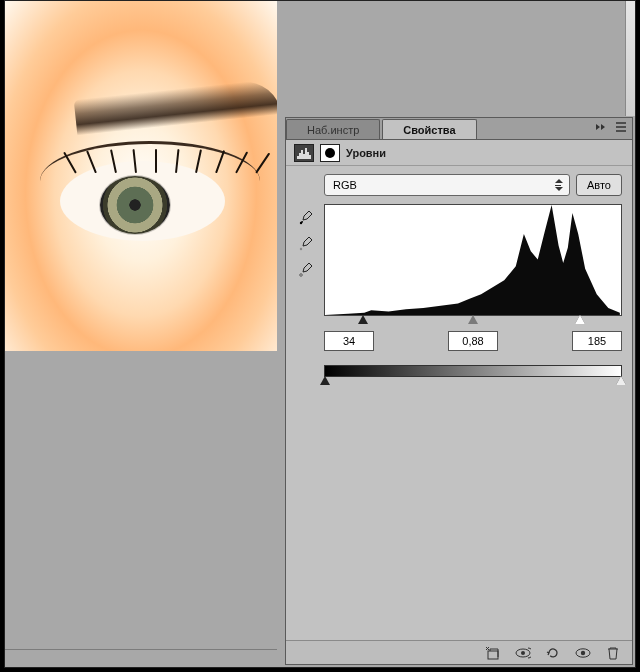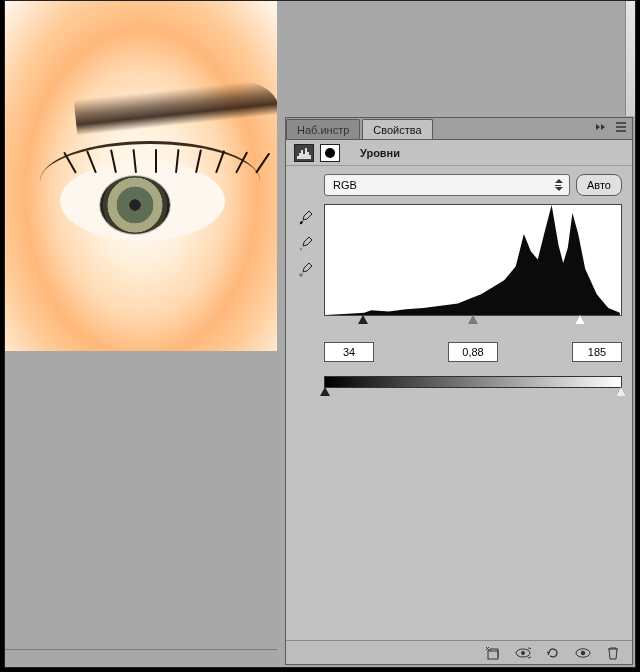--- a/index.html
+++ b/index.html
@@ -14,61 +14,61 @@
 .eye-lid { position:absolute; left:35px; top:140px; width:220px; height:40px; border-top:3px solid #3a2a1e; border-radius:50% 50% 0 0 / 100% 100% 0 0; }
 .brow { position:absolute; left:70px; top:88px; width:205px; height:36px; background:linear-gradient(180deg, transparent 0%, rgba(60,40,25,.6) 40%, rgba(40,25,15,.85) 70%, transparent 100%); border-radius:10px 60px 0 0; transform:rotate(-6deg);}
 .lashes { position:absolute; left:60px; top:148px; width:200px; height:40px; }
 .lash { position:absolute; width:2px; height:24px; background:#1a120b; border-radius:2px; transform-origin:bottom center; }
 
 .canvas-bottom-bar { position: absolute; left:0; bottom:0; width:272px; height:18px; background:#a8a8a8; border-top:1px solid #7c7c7c; }
 
 .panel { position: absolute; left: 280px; top: 116px; right: 2px; bottom: 2px; background: #c2c2c2; border: 1px solid #5a5a5a; display:flex; flex-direction:column; }
 
 .tabs { height: 22px; background: #9f9f9f; display:flex; align-items:flex-end; border-bottom:1px solid #5a5a5a; position:relative; }
-.tab { height:20px; padding:0 10px; line-height:20px; background:#8c8c8c; color:#333; border:1px solid #5a5a5a; border-bottom:none; margin-right:2px; border-radius:2px 2px 0 0; cursor:pointer;}
-.tab.active { background:#c2c2c2; font-weight:normal; color:#111; }
+.tab { height:20px; padding:0 20px; line-height:20px; background:#8c8c8c; color:#333; border:1px solid #5a5a5a; border-bottom:none; margin-right:2px; border-radius:2px 2px 0 0; cursor:pointer;}
+.tab.active { background:#c2c2c2; font-weight:bold; color:#111; }
 .tabs-right { position:absolute; right:4px; top:2px; display:flex; gap:6px; }
 .collapse-icon, .menu-icon { width:14px; height:14px; display:flex; align-items:center; justify-content:center; color:#333; }
 
 .panel-header { height:26px; display:flex; align-items:center; gap:6px; padding:0 8px; border-bottom:1px solid #9a9a9a; }
 .adj-icon { width:20px; height:18px; background:#414141; display:flex; align-items:center; justify-content:center; border:1px solid #222; }
 .mask-icon { width:20px; height:18px; background:#fff; border:1px solid #222; position:relative; }
 .mask-icon::after { content:""; position:absolute; left:4px; top:3px; width:10px; height:10px; border-radius:50%; background:#000; }
-.panel-title { font-weight:bold; color:#1a1a1a;margin-left:14px; }
+.panel-title { font-weight:bold; color:#1a1a1a; }
 
 .panel-body { flex:1; padding:8px 10px; position:relative; }
 
 .row { display:flex; align-items:center; gap:6px; margin-bottom:8px; }
 .label { color:#1a1a1a; white-space:nowrap; }
 .select { flex:1; height:22px; background:#f5f5f5; border:1px solid #666; border-radius:3px; display:flex; align-items:center; padding:0 20px 0 8px; position:relative; cursor:pointer; }
 .select::after { content:""; position:absolute; right:6px; top:4px; width:10px; height:12px; background:
   linear-gradient(#333,#333) center/6px 1px no-repeat;
 }
 .select .caret-up,.select .caret-down{ position:absolute; right:6px; width:0;height:0;border-left:4px solid transparent;border-right:4px solid transparent;}
 .select .caret-up{ top:4px; border-bottom:4px solid #333;}
 .select .caret-down{ bottom:4px; border-top:4px solid #333;}
 
-.btn { height:22px; padding:0 10px; background:#e0e0e0; border:1px solid #5a5a5a; border-radius:8px; cursor:pointer; display:flex; align-items:center; }
+.btn { height:22px; padding:0 10px; background:#e0e0e0; border:1px solid #5a5a5a; border-radius:3px; cursor:pointer; display:flex; align-items:center; }
 
 .levels-area { display:flex; gap:6px; }
 .eyedroppers { width:22px; display:flex; flex-direction:column; gap:6px; padding-top:4px; }
 .dropper { width:20px; height:20px; display:flex; align-items:center; justify-content:center; cursor:pointer; }
 .dropper svg { width:16px; height:16px; }
 
 .histogram-wrap { flex:1; }
 .histogram { height:112px; background:#fff; border:1px solid #444; position:relative; overflow:hidden; }
 .histogram svg { width:100%; height:100%; display:block; }
 
 .sliders { position:relative; height:12px; margin-top:-1px; }
 .tri { position:absolute; top:0; width:0; height:0; border-left:5px solid transparent; border-right:5px solid transparent; cursor:pointer; }
 .tri.black { border-bottom:9px solid #222; }
 .tri.gray  { border-bottom:9px solid #7a7a7a; }
 .tri.white { border-bottom:9px solid #fff; filter: drop-shadow(0 0 0.5px #333); }
 
-.input-values { display:flex; justify-content:space-between; margin-top:15px; }
+.input-values { display:flex; justify-content:space-between; margin-top:4px; }
 .numbox { width:50px; height:20px; background:#fff; border:1px solid #555; text-align:center; line-height:18px; }
 
 .gradient-bar { margin-top:14px; height:12px; background:linear-gradient(90deg,#000,#fff); border:1px solid #333; position:relative; }
 .gradient-slider-left, .gradient-slider-right { position:absolute; bottom:-9px; width:0;height:0;border-left:5px solid transparent;border-right:5px solid transparent;border-bottom:9px solid #222; cursor:pointer;}
 .gradient-slider-right { border-bottom-color:#eee; filter: drop-shadow(0 0 0.5px #333);}
 
 .output-row { display:flex; align-items:center; justify-content:center; gap:8px; margin-top:18px; }
 .output-row .numbox { width:44px; }
 
 .panel-footer { height:24px; border-top:1px solid #8a8a8a; display:flex; align-items:center; justify-content:flex-end; gap:12px; padding:0 10px; background:#bdbdbd; }

